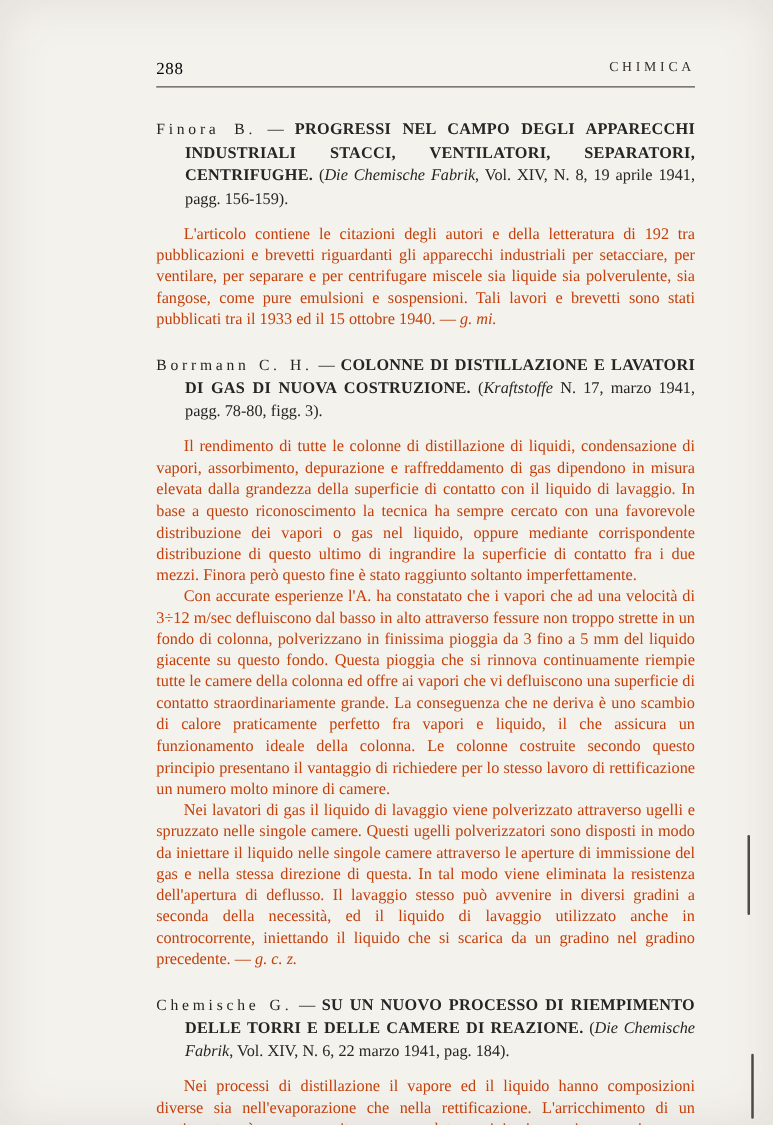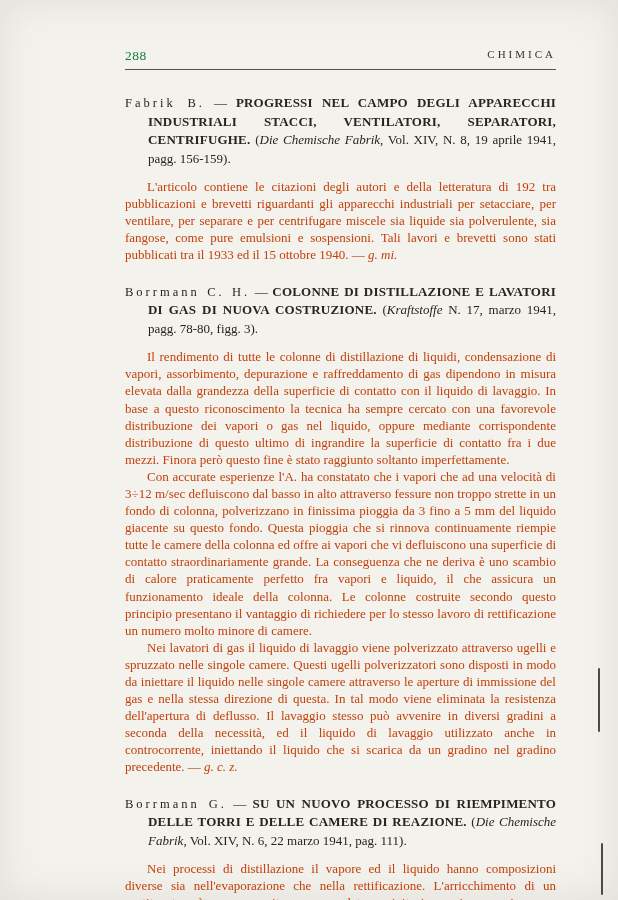--- a/index.html
+++ b/index.html
@@ -19,21 +19,21 @@
     overflow: hidden;
     box-shadow: inset 0 0 40px rgba(90,85,75,0.12);
   }
   .header {
     position: relative;
     height: 18px;
   }
   .page-num {
     font-size: 13.5px;
     letter-spacing: 0.5px;
-    color: #15803d;
+    color: #000000;
   }
   .running-title {
     position: absolute;
     left: 0;
     right: 0;
     top: 2px;
     text-align: right;
     font-size: 11px;
     letter-spacing: 3px;
     color: #33312e;
@@ -94,21 +94,21 @@
 <div class="page">
 
   <div class="header">
     <span class="page-num">288</span>
     <span class="running-title">CHIMICA</span>
   </div>
   <hr class="header-rule">
 
   <article class="entry">
     <p class="entry-head">
-      <span class="author">Fabrik B.</span>
+      <span class="author">Finora B.</span>
       <span>—</span>
       <strong class="entry-title">PROGRESSI NEL CAMPO DEGLI APPARECCHI INDUSTRIALI STACCI, VENTILATORI, SEPARATORI, CENTRIFUGHE.</strong>
       <span>(</span><em class="journal">Die Chemische Fabrik</em><span>, Vol. XIV, N. 8, 19 aprile 1941, pagg. 156-159).</span>
     </p>
     <p class="body-par">
       <span>L'articolo contiene le citazioni degli autori e della letteratura di 192 tra pubblicazioni e brevetti riguardanti gli apparecchi industriali per setacciare, per ventilare, per separare e per centrifugare miscele sia liquide sia polverulente, sia fangose, come pure emulsioni e sospensioni. Tali lavori e brevetti sono stati pubblicati tra il 1933 ed il 15 ottobre 1940. —</span>
       <em class="sig">g. mi.</em>
     </p>
   </article>
 
@@ -126,24 +126,24 @@
       <span>Con accurate esperienze l'A. ha constatato che i vapori che ad una velocità di 3÷12 m/sec defluiscono dal basso in alto attraverso fessure non troppo strette in un fondo di colonna, polverizzano in finissima pioggia da 3 fino a 5 mm del liquido giacente su questo fondo. Questa pioggia che si rinnova continuamente riempie tutte le camere della colonna ed offre ai vapori che vi defluiscono una superficie di contatto straordinariamente grande. La conseguenza che ne deriva è uno scambio di calore praticamente perfetto fra vapori e liquido, il che assicura un funzionamento ideale della colonna. Le colonne costruite secondo questo principio presentano il vantaggio di richiedere per lo stesso lavoro di rettificazione un numero molto minore di camere.</span>
     </p>
     <p class="body-par">
       <span>Nei lavatori di gas il liquido di lavaggio viene polverizzato attraverso ugelli e spruzzato nelle singole camere. Questi ugelli polverizzatori sono disposti in modo da iniettare il liquido nelle singole camere attraverso le aperture di immissione del gas e nella stessa direzione di questa. In tal modo viene eliminata la resistenza dell'apertura di deflusso. Il lavaggio stesso può avvenire in diversi gradini a seconda della necessità, ed il liquido di lavaggio utilizzato anche in controcorrente, iniettando il liquido che si scarica da un gradino nel gradino precedente. —</span>
       <em class="sig">g. c. z.</em>
     </p>
   </article>
 
   <article class="entry">
     <p class="entry-head">
-      <span class="author">Borrmann G.</span>
+      <span class="author">Chemische G.</span>
       <span>—</span>
       <strong class="entry-title">SU UN NUOVO PROCESSO DI RIEMPIMENTO DELLE TORRI E DELLE CAMERE DI REAZIONE.</strong>
-      <span>(</span><em class="journal">Die Chemische Fabrik</em><span>, Vol. XIV, N. 6, 22 marzo 1941, pag. 111).</span>
+      <span>(</span><em class="journal">Die Chemische Fabrik</em><span>, Vol. XIV, N. 6, 22 marzo 1941, pag. 184).</span>
     </p>
     <p class="body-par">
       <span>Nei processi di distillazione il vapore ed il liquido hanno composizioni diverse sia nell'evaporazione che nella rettificazione. L'arricchimento di un costituente può essere eseguito o per completa precipitazione e rievaporazione</span>
     </p>
   </article>
 
   <div class="scan-artifact artifact-1"></div>
   <div class="scan-artifact artifact-2"></div>
 
 </div>

